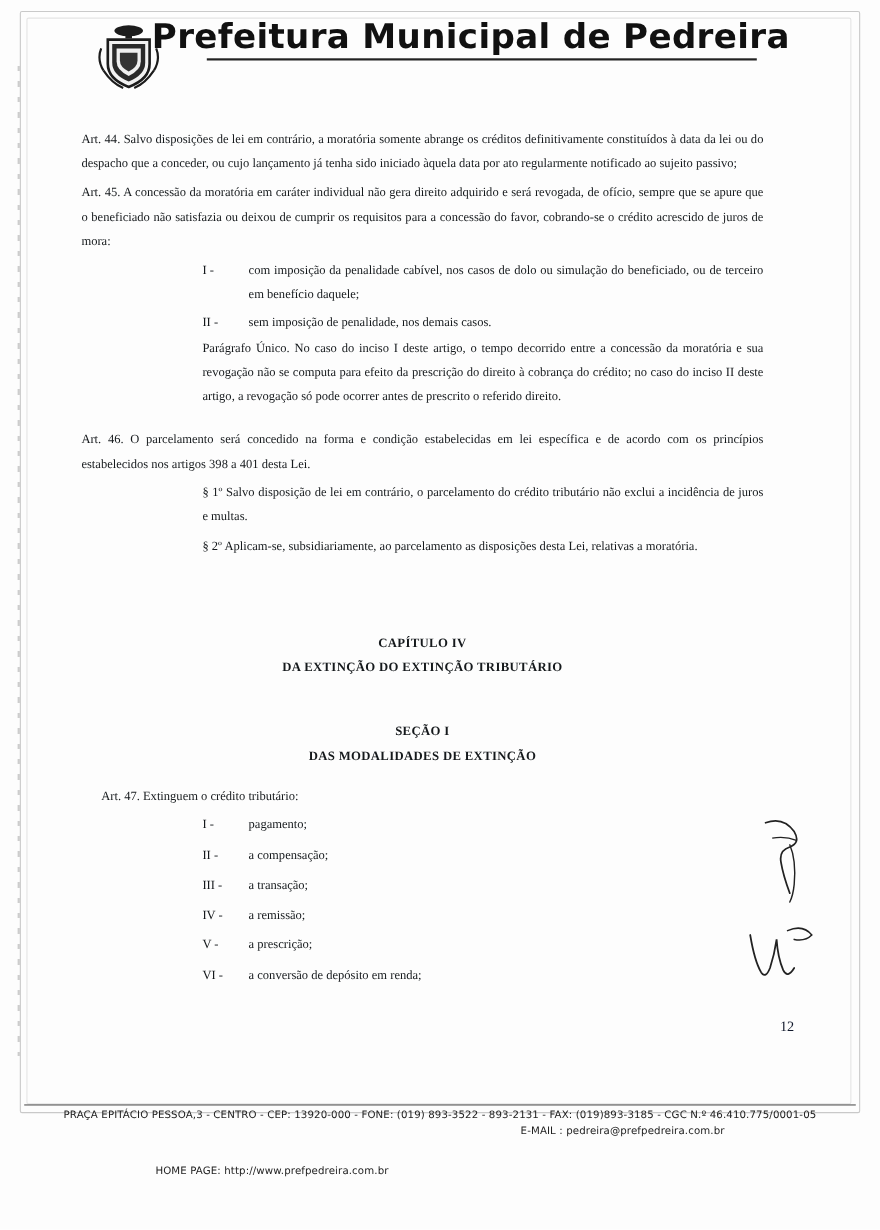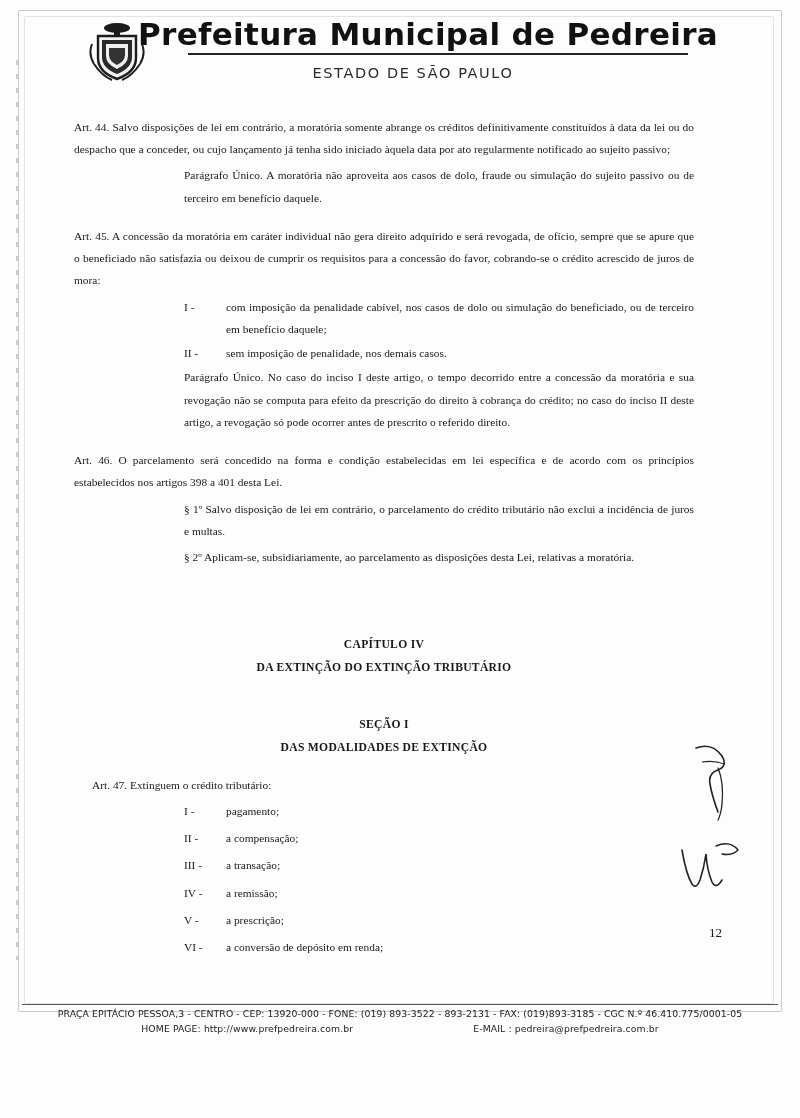--- a/index.html
+++ b/index.html
@@ -165,21 +165,21 @@
     height: 1px;
     background: #555;
   }
   .footer-row2 {
     display: flex;
     justify-content: center;
     gap: 120px;
     margin-top: 4px;
   }
   .footer-email { white-space: nowrap; text-align: right; }
-  .footer-home { white-space: nowrap; }
+  .footer-home { white-space: nowrap; margin-top: 36px; }
 
   
   .edge-dots {
     position: absolute;
     left: 16px;
     top: 60px;
     width: 2px;
     height: 900px;
     background: repeating-linear-gradient(
       to bottom,
@@ -210,27 +210,25 @@
         <path d="M21 28 L37 28 L37 35 Q37 41 29 45 Q21 41 21 35 Z" fill="#333"></path>
         <path d="M4 24 Q0 34 6 44" stroke="#1c1c1c" stroke-width="2" fill="none"></path>
         <path d="M54 24 Q58 34 52 44" stroke="#1c1c1c" stroke-width="2" fill="none"></path>
         <path d="M6 44 Q14 56 24 60" stroke="#1c1c1c" stroke-width="2" fill="none"></path>
         <path d="M52 44 Q44 56 34 60" stroke="#1c1c1c" stroke-width="2" fill="none"></path>
       </svg>
     </div>
 
     <h1 class="city-title">Prefeitura Municipal de Pedreira</h1>
     <div class="title-rule"></div>
-    <div class="state-title">ESTADO DE SÃO PAULO</div>
   </div>
 
   <div class="body">
 
     <p class="p">Art. 44. Salvo disposições de lei em contrário, a moratória somente abrange os créditos definitivamente constituídos à data da lei ou do despacho que a conceder, ou cujo lançamento já tenha sido iniciado àquela data por ato regularmente notificado ao sujeito passivo;</p>
-    <p class="p gap-lg sub-indent">Parágrafo Único.  A moratória não aproveita aos casos de dolo, fraude ou simulação do sujeito passivo ou de terceiro em benefício daquele.</p>
 
     <p class="p">Art. 45. A concessão da moratória em caráter individual não gera direito adquirido e será revogada, de ofício, sempre que se apure que o beneficiado não satisfazia ou deixou de cumprir os requisitos para a concessão do favor, cobrando-se o crédito acrescido de juros de mora:</p>
 
     <div class="item-row">
       <span class="item-num">I -</span>
       <span class="item-txt">com imposição da penalidade cabível, nos casos de dolo ou simulação do beneficiado, ou de terceiro em benefício daquele;</span>
     </div>
     <div class="item-row">
       <span class="item-num">II -</span>
       <span class="item-txt">sem imposição de penalidade, nos demais casos.</span>

